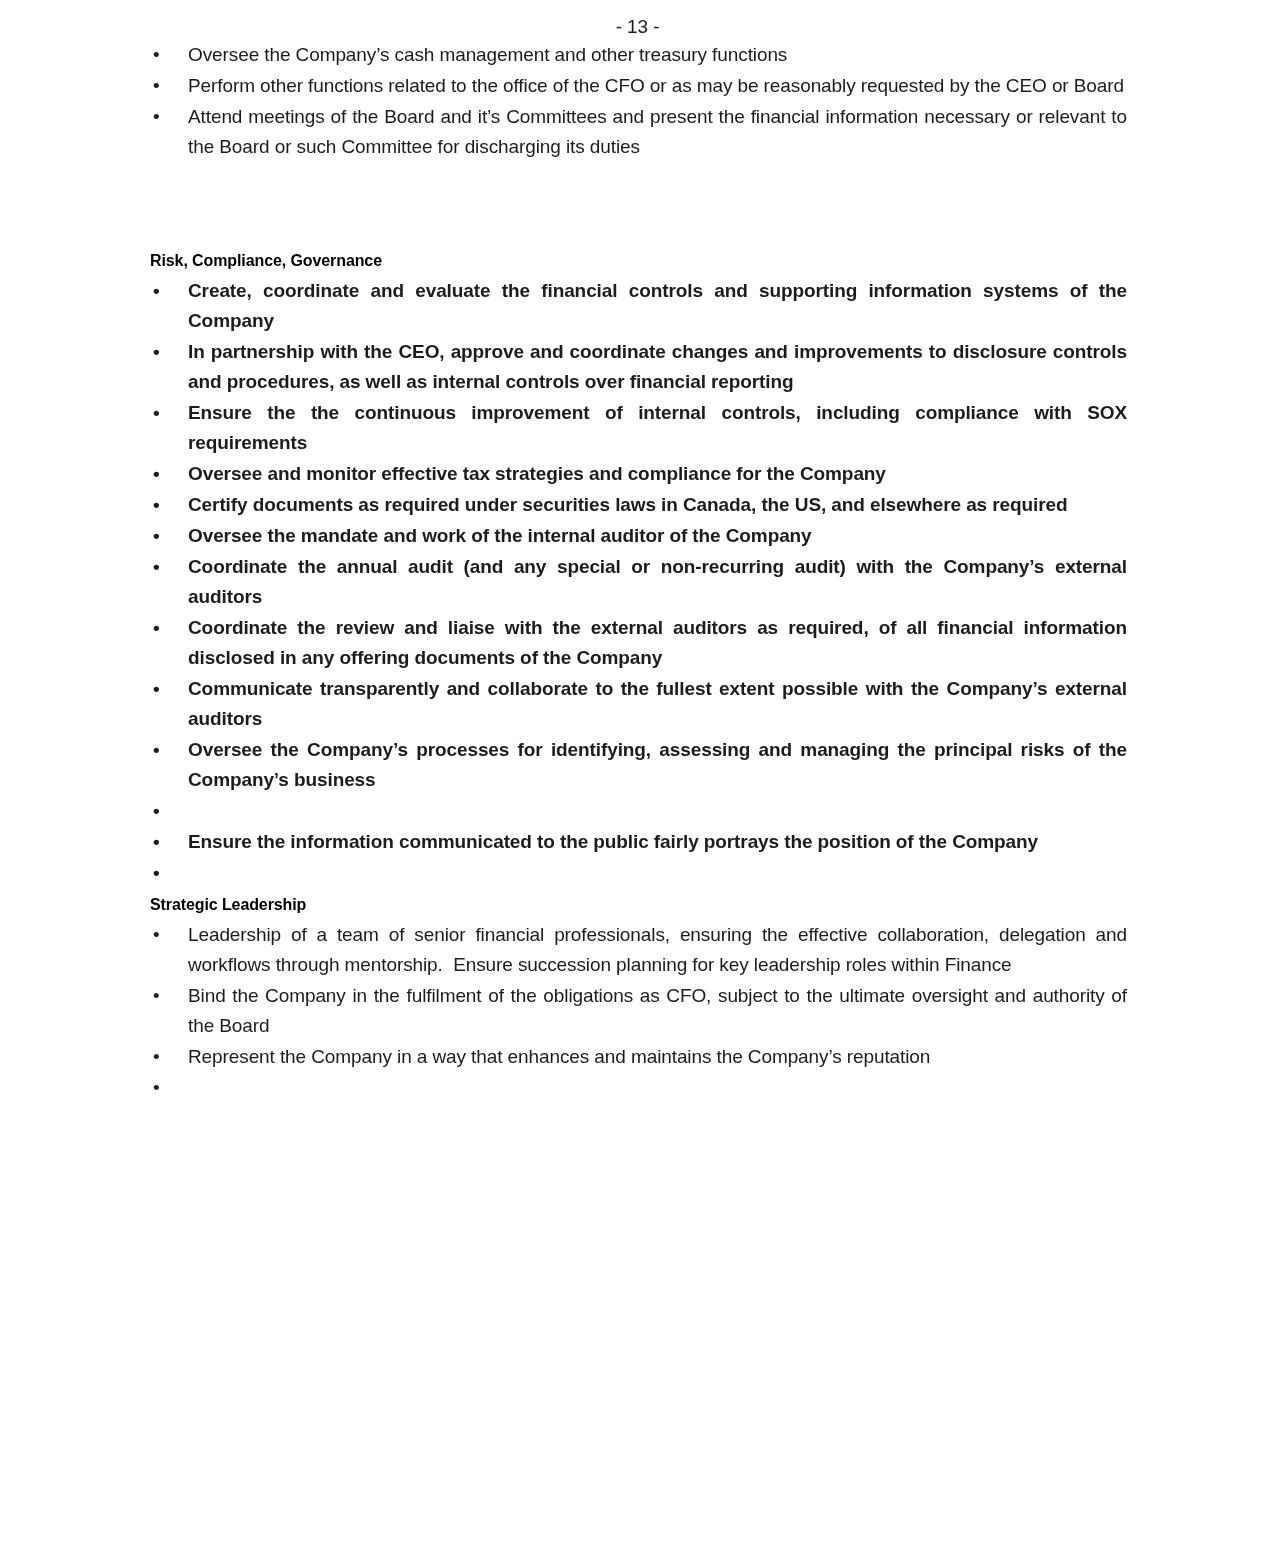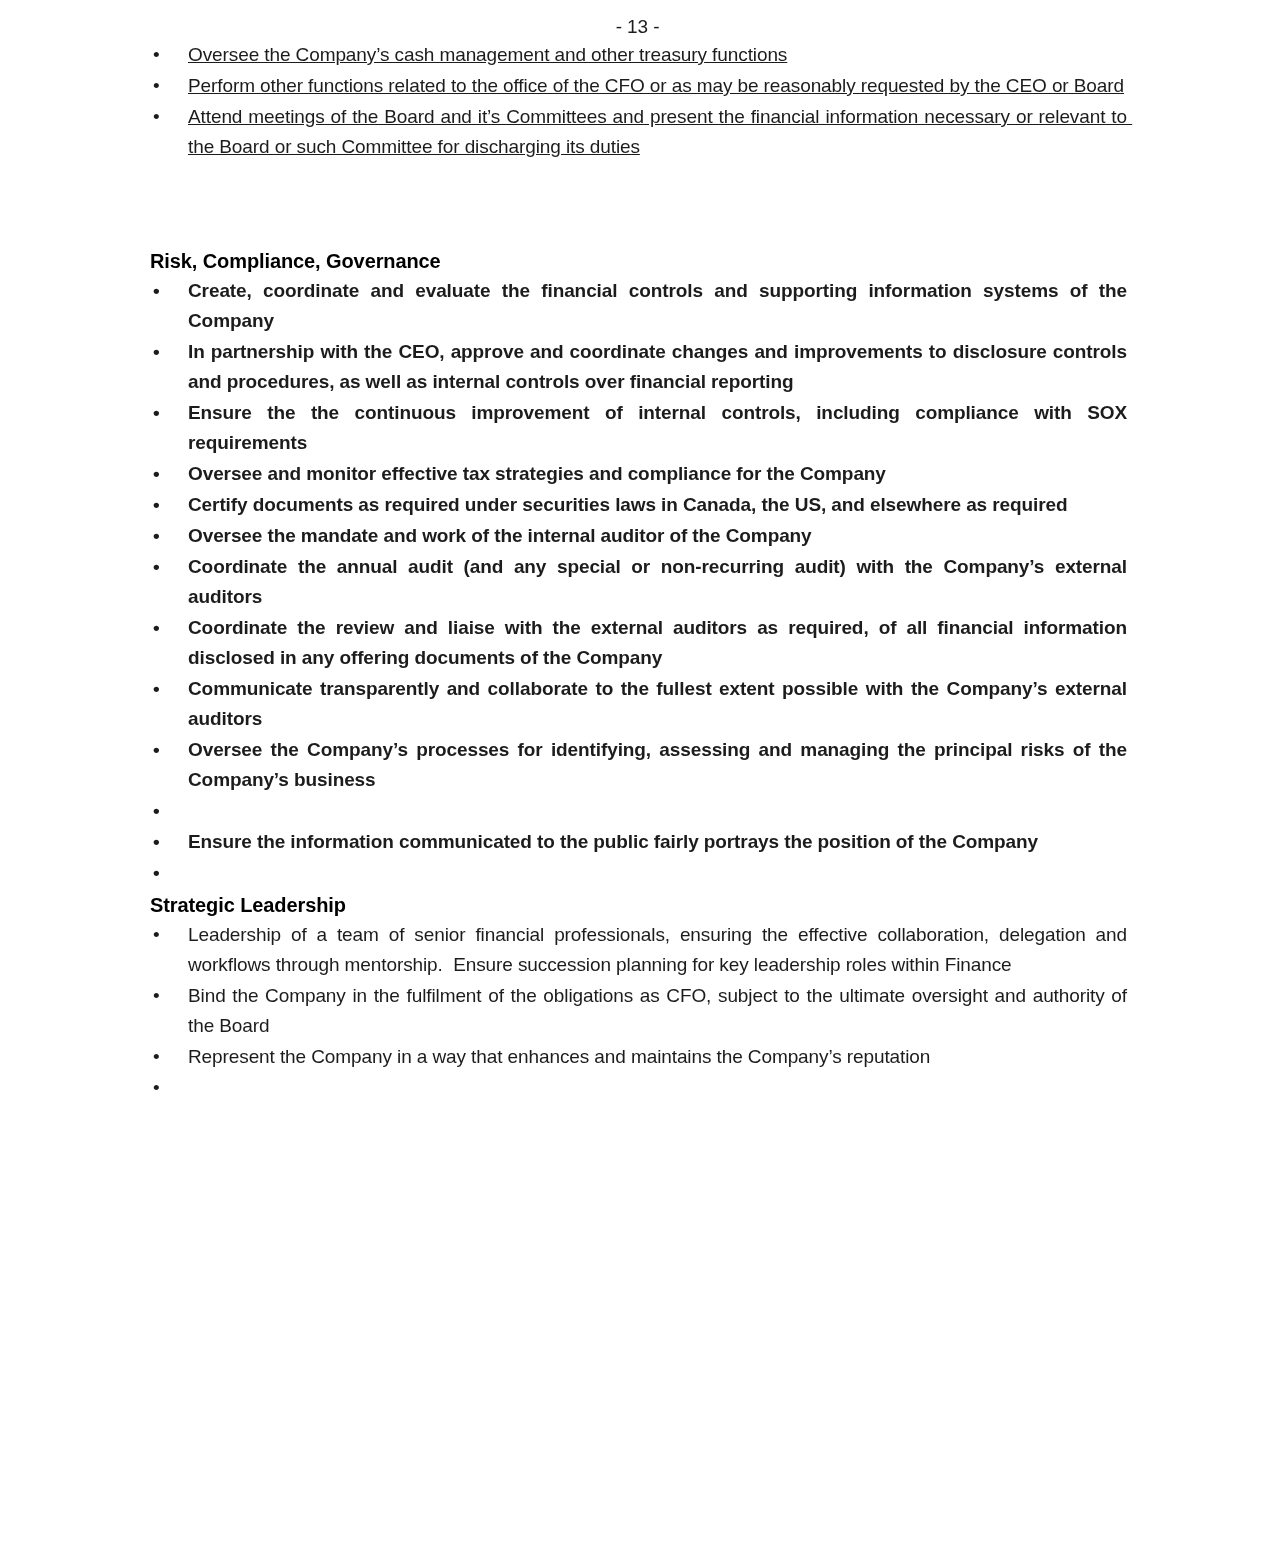--- a/index.html
+++ b/index.html
@@ -41,23 +41,23 @@
     left: 3px;
     top: 0;
     line-height: 30px;
   }
   .bullet-marker::before { content: "\2022"; }
   .li-text { white-space: pre-wrap; }
   .section-heading {
     font-weight: bold;
     color: #000000;
     line-height: 30px;
-    font-size: 20px;
+    font-size: 16px;
   }
-  .list-intro { margin-top: 62px; text-decoration: underline; }
+  .list-intro { margin-top: 62px; }
   .heading-risk { margin-top: 84px; }
   .list-risk { margin-top: 28px; font-weight: bold; }
   .heading-strategic { margin-top: 2px; }
   .list-strategic { margin-top: 0; }
 </style>
 </head>
 <body>
 
 <div class="page">
   <div class="page-number">- 13 -</div>

